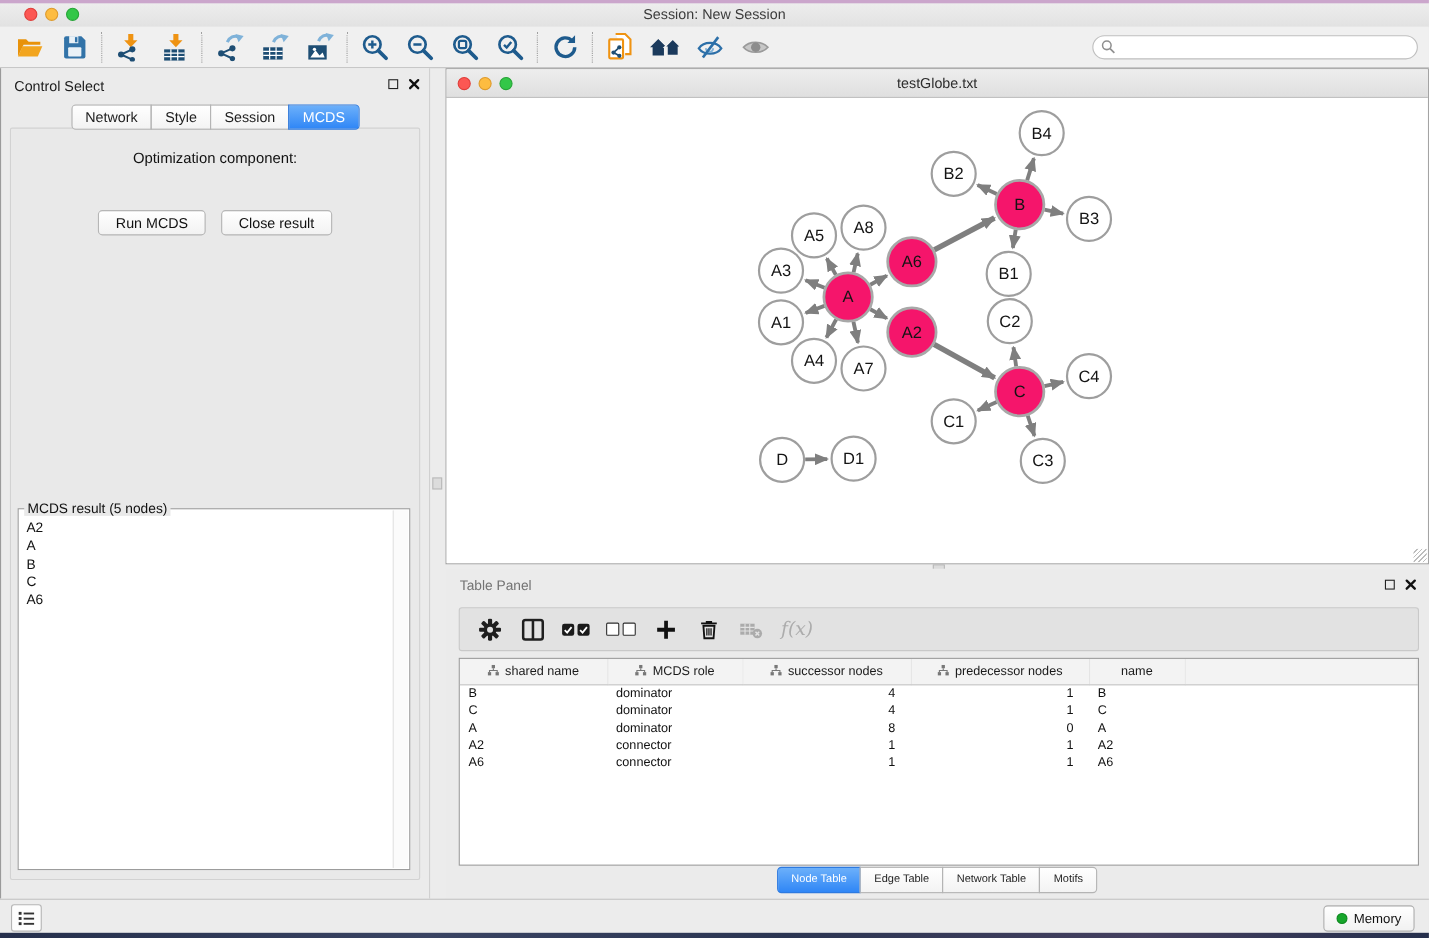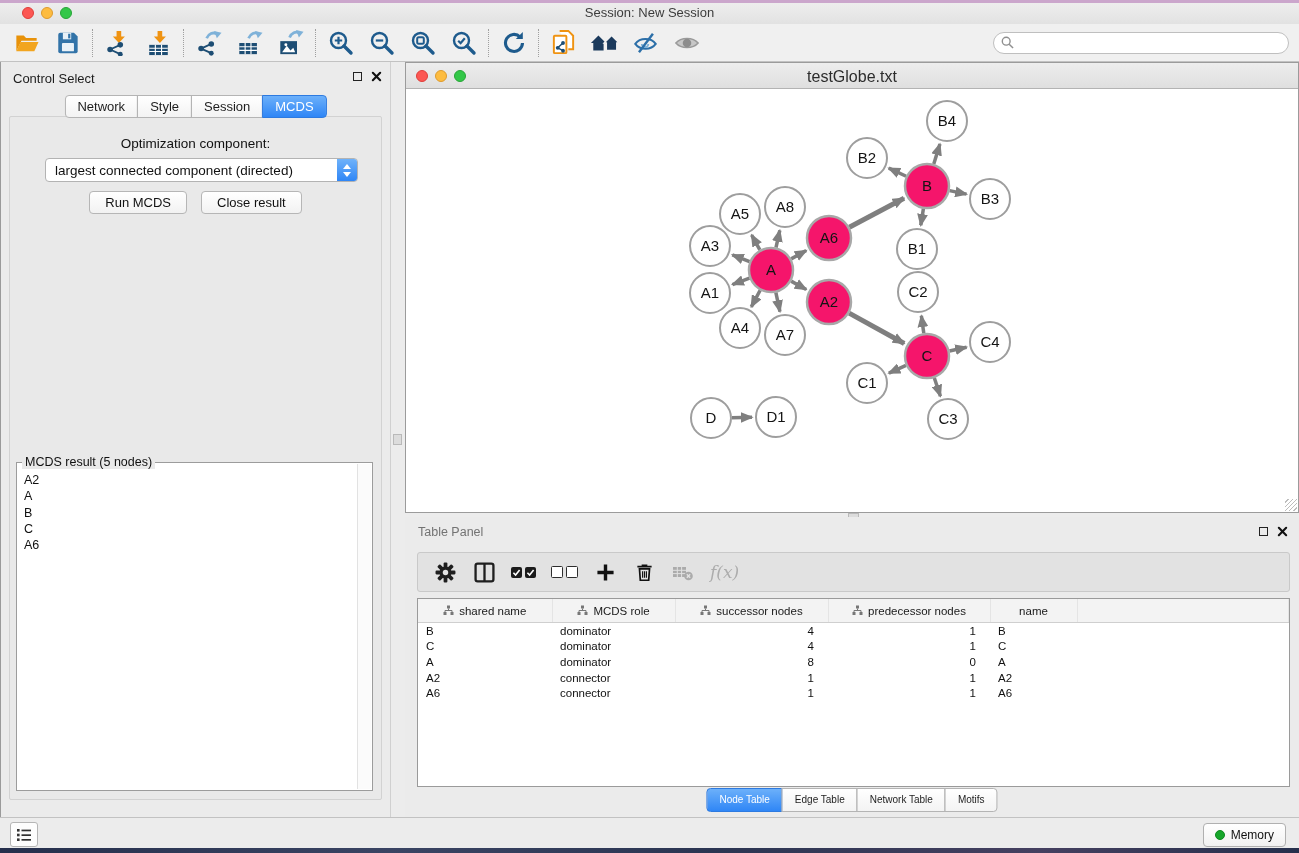--- a/index.html
+++ b/index.html
@@ -57,21 +57,21 @@
   .result-box{position:absolute;left:6px;right:8px;top:345px;bottom:8px;border:1px solid #9c9c9c;background:#fff;}
   .result-legend{position:absolute;top:-8px;left:5px;background:#e9e9e9;padding:0 3px;font-size:12.5px;color:#111;}
   .mcds-list{position:absolute;left:1px;top:1px;bottom:1px;right:14px;padding-top:8px;overflow:hidden;}
   .mcds-item{font-size:12.5px;color:#111;line-height:16.3px;padding-left:6px;}
   .list-scrollbar{position:absolute;right:1px;top:1px;bottom:1px;width:13px;background:#fbfbfb;border-left:1px solid #e2e2e2;}
   
   .network-window{position:absolute;left:405px;top:62px;width:894px;height:451px;background:#fff;
     border:1px solid #9b9b9b;box-sizing:border-box;}
   .nw-titlebar{position:absolute;left:0;top:0;right:0;height:25px;
     background:linear-gradient(#ededed,#dfdfdf);border-bottom:1px solid #b3b3b3;}
-  .nw-titlebar .title{position:absolute;left:0;right:0;top:5px;text-align:center;font-size:16px;color:#2c2c2c;}
+  .nw-titlebar .title{position:absolute;left:0;right:0;top:5px;text-align:center;font-size:13px;color:#2c2c2c;}
   .nw-canvas{position:absolute;left:0;top:26px;right:0;bottom:0;background:#fff;overflow:hidden;}
   .nw-canvas svg{position:absolute;left:0;top:0;}
   .resize-grip{position:absolute;right:1px;bottom:1px;width:12px;height:12px;
     background:repeating-linear-gradient(135deg,transparent 0 2px,#bdbdbd 2px 3px);}
   .splitter-v-handle{position:absolute;left:393px;top:434px;width:7px;height:9px;background:#dcdcdc;border:1px solid #b9b9b9;}
   .splitter-h-handle{position:absolute;left:848px;top:513px;width:9px;height:4px;background:#dcdcdc;border:1px solid #b9b9b9;}
   
   .table-panel{position:absolute;left:405px;top:517px;width:894px;height:300px;background:#ebebeb;}
   .tp-header .pt{position:absolute;left:13px;top:8px;font-size:12.5px;color:#737373;}
   .tp-header .panel-icons{top:9px;right:11px;}
@@ -273,27 +273,20 @@
     </span>
   </div>
   <div class="cp-tabs seg" id="cp-tabs">
       <div class="seg-tab">Network</div>
       <div class="seg-tab">Style</div>
       <div class="seg-tab">Session</div>
       <div class="seg-tab active">MCDS</div>
     </div>
   <div class="cp-content">
     <div class="opt-label">Optimization component:</div>
-    <div class="combo">
-      <span class="val">largest connected component (directed)</span>
-      <span class="step">
-          <span class="tri-up"></span>
-          <span class="tri-dn"></span>
-        </span>
-    </div>
     <div class="btn-row">
       <span class="btn">Run MCDS</span>
       <span class="btn">Close result</span>
     </div>
     <div class="result-box">
       <span class="result-legend">MCDS result (5 nodes)</span>
       <div class="mcds-list" id="mcds-list">
           <div class="mcds-item">A2</div>
           <div class="mcds-item">A</div>
           <div class="mcds-item">B</div>

